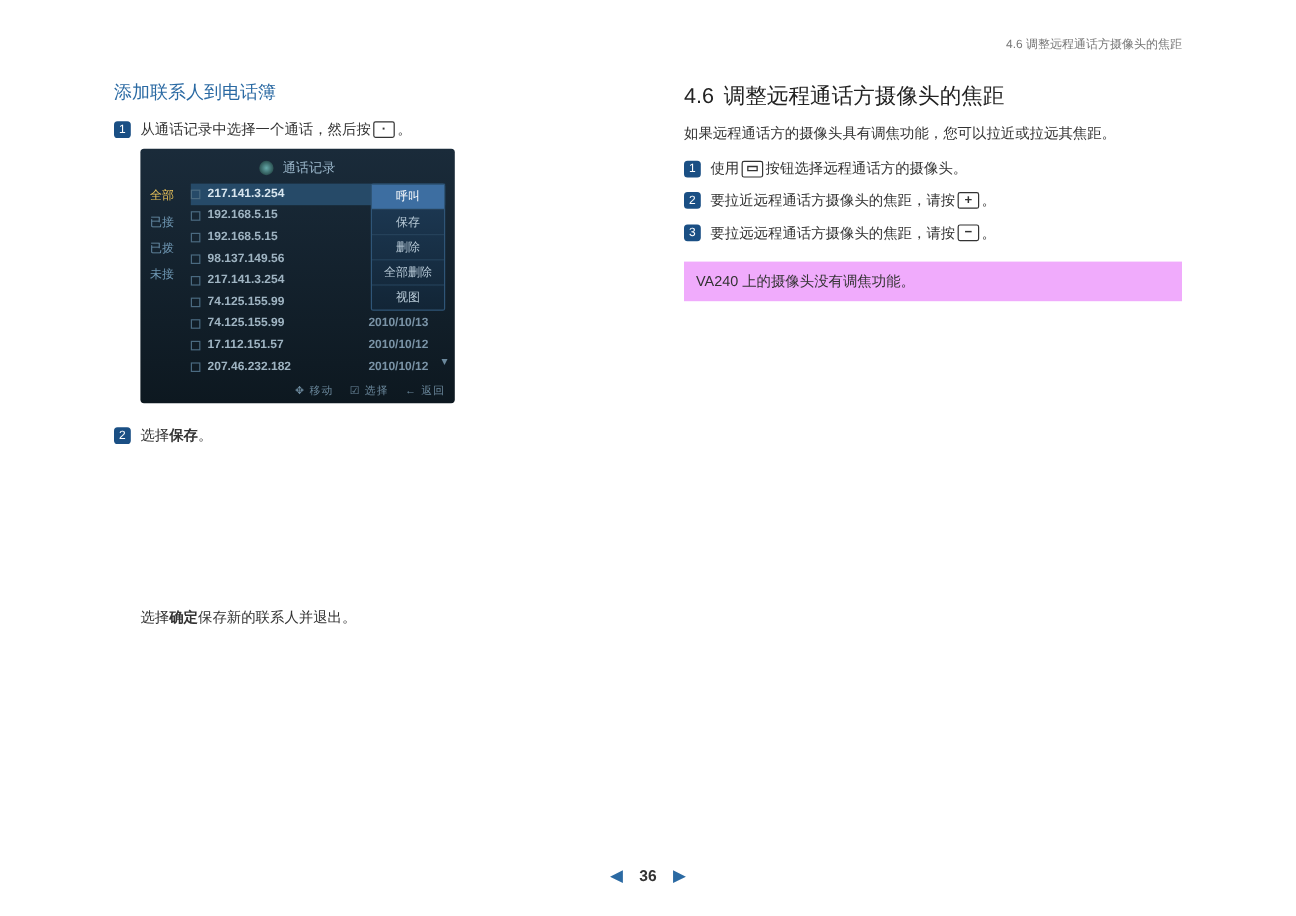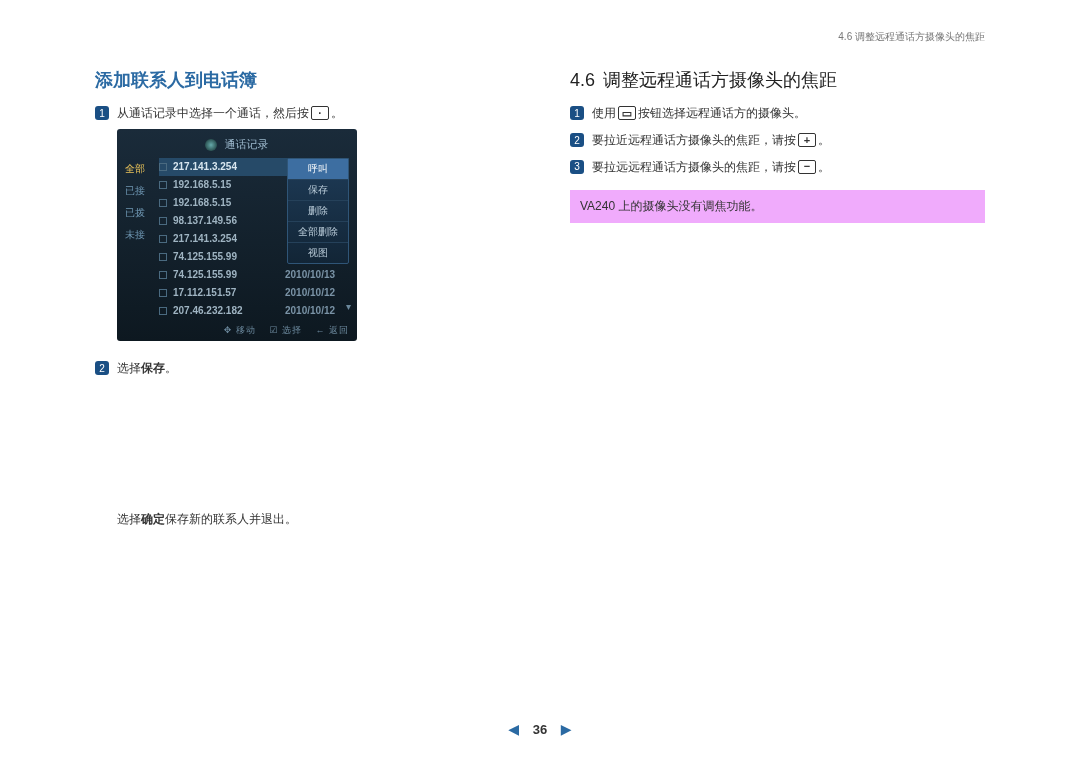--- a/index.html
+++ b/index.html
@@ -24,22 +24,22 @@
     color: #777;
     margin-bottom: 24px;
   }
   .columns {
     display: flex;
     gap: 60px;
   }
   .col { flex: 1; min-width: 0; }
   .subheading-blue {
     color: #2b6aa3;
-    font-size: 18px;
-    font-weight: 700;
+    font-size: 15px;
+    font-weight: 400;
     margin-bottom: 10px;
   }
   .section-title {
     font-size: 18px;
     color: #222;
     margin-bottom: 10px;
   }
   .section-title .num { margin-right: 8px; }
   .body-text {
     font-size: 12px;
@@ -84,21 +84,21 @@
   .inline-icon.dot { font-weight: bold; }
   .note-box {
     background: #f0abfc;
     padding: 8px 10px;
     font-size: 12px;
     color: #333;
     margin-top: 12px;
   }
   
   .device-shot {
-    width: 240px;
+    width: 262px;
     background: linear-gradient(#1a2b3a, #0d1820);
     border-radius: 3px;
     padding: 6px 8px 4px 8px;
     color: #c8d6e0;
     font-size: 10px;
     margin-left: 22px;
     margin-bottom: 16px;
   }
   .device-title {
     text-align: center;
@@ -297,20 +297,21 @@
 
       <div class="body-text" style="margin-top:130px; margin-left:22px;">
         <span>选择</span><span class="bold">确定</span><span>保存新的联系人并退出。</span>
       </div>
     </div>
 
     <div class="col">
       <div class="section-title">
         <span class="num">4.6</span><span>调整远程通话方摄像头的焦距</span>
       </div>
+      <div class="body-text">如果远程通话方的摄像头具有调焦功能，您可以拉近或拉远其焦距。</div>
 
       <div class="step">
         <span class="step-badge">1</span>
         <span>使用</span>
         <span class="inline-icon">▭</span>
         <span>按钮选择远程通话方的摄像头。</span>
       </div>
 
       <div class="step">
         <span class="step-badge">2</span>

